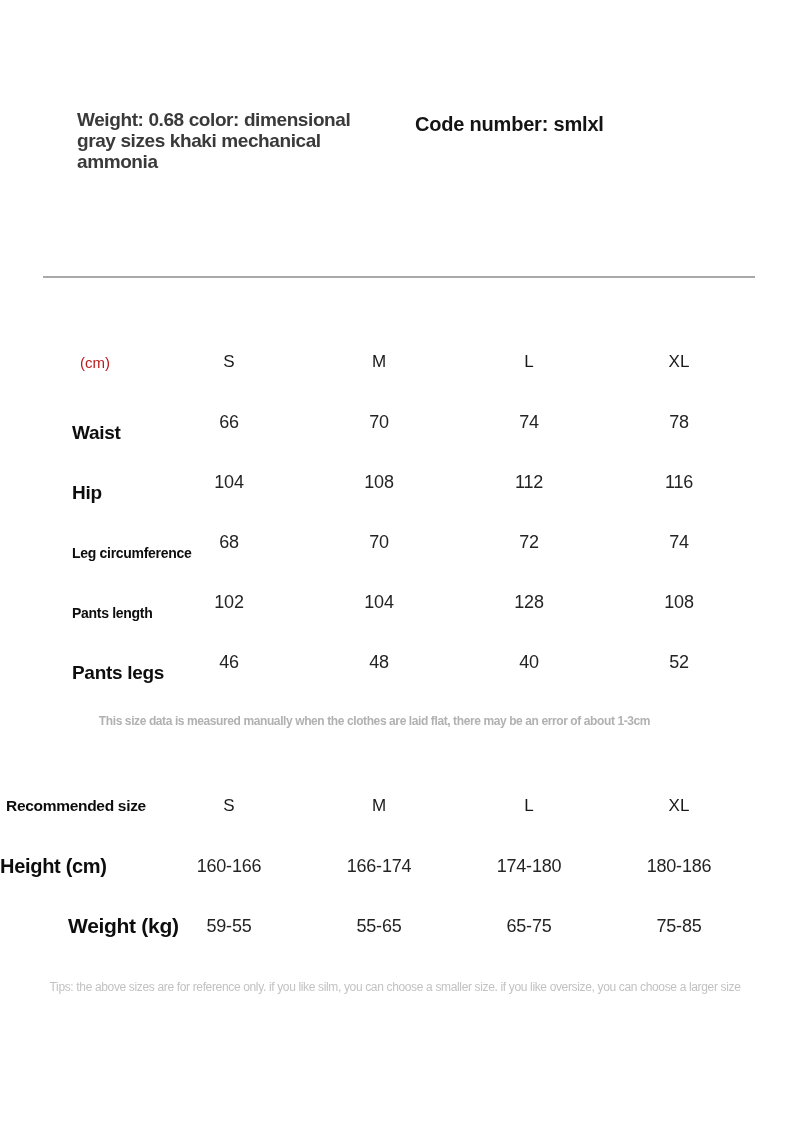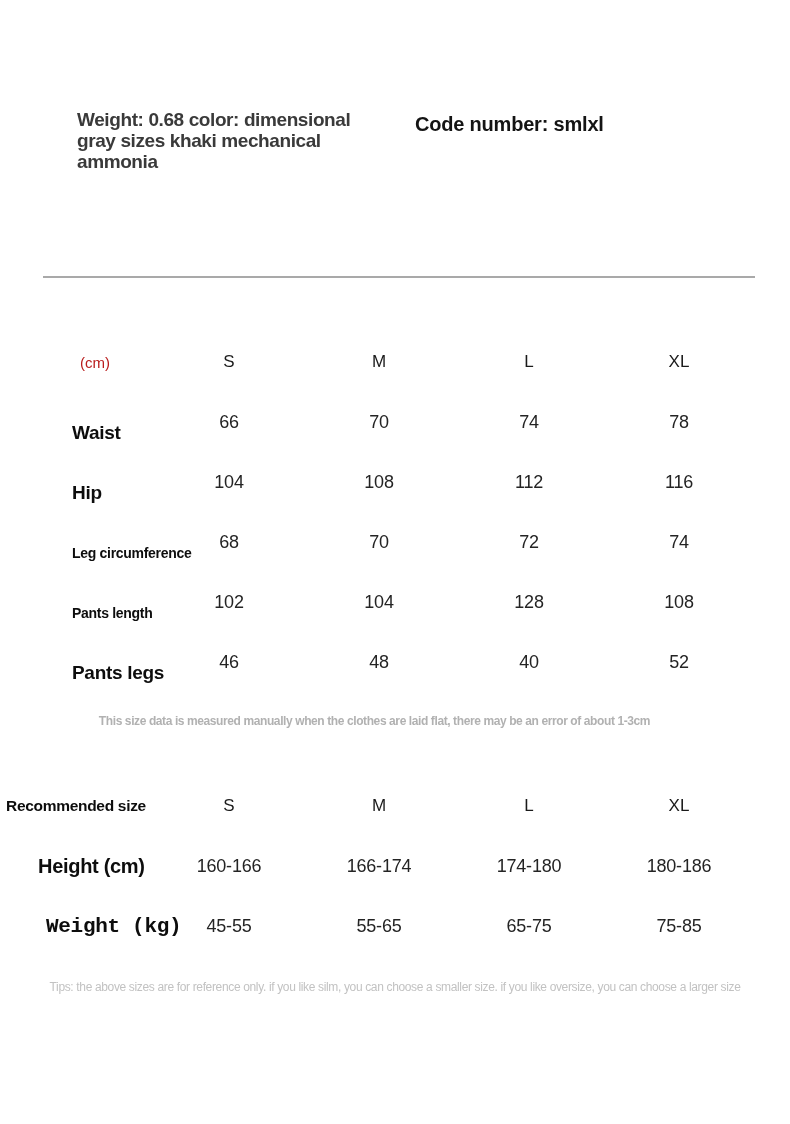--- a/index.html
+++ b/index.html
@@ -87,22 +87,22 @@
   }
   .unit {
     font-size: 15px;
     font-weight: normal;
     color: #b91c1c;
     padding-left: 80px;
     white-space: nowrap;
   }
   .pl80 { padding-left: 72px; margin-top: 22px; }
   .pl22 { padding-left: 6px; }
-  .pl38 { padding-left: 38px; }
-  .pl60 { padding-left: 46px; font-family: Liberation Mono, monospace; }
+  .pl38 { }
+  .pl60 { padding-left: 68px; }
   .fs19 { font-size: 19px; }
   .fs20 { font-size: 20px; }
   .fs21 { font-size: 21px; }
   .fs17 { font-size: 14px; }
   .fs15 { font-size: 15.5px; }
   .fs14 { font-size: 14px; }
 
   
   .note {
     position: absolute;
@@ -208,21 +208,21 @@
     <div class="row">
       <div class="cell rlabel fs20 pl38">Height (cm)</div>
       <div class="cell val">160-166</div>
       <div class="cell val">166-174</div>
       <div class="cell val">174-180</div>
       <div class="cell val">180-186</div>
     </div>
 
     <div class="row">
       <div class="cell rlabel fs21 pl60">Weight (kg)</div>
-      <div class="cell val">45-55</div>
+      <div class="cell val">59-55</div>
       <div class="cell val">55-65</div>
       <div class="cell val">65-75</div>
       <div class="cell val">75-85</div>
     </div>
   </div>
 
   <div class="tips">Tips: the above sizes are for reference only. if you like silm, you can choose a smaller size. if you like oversize, you can choose a larger size</div>
 
 </div>
 

